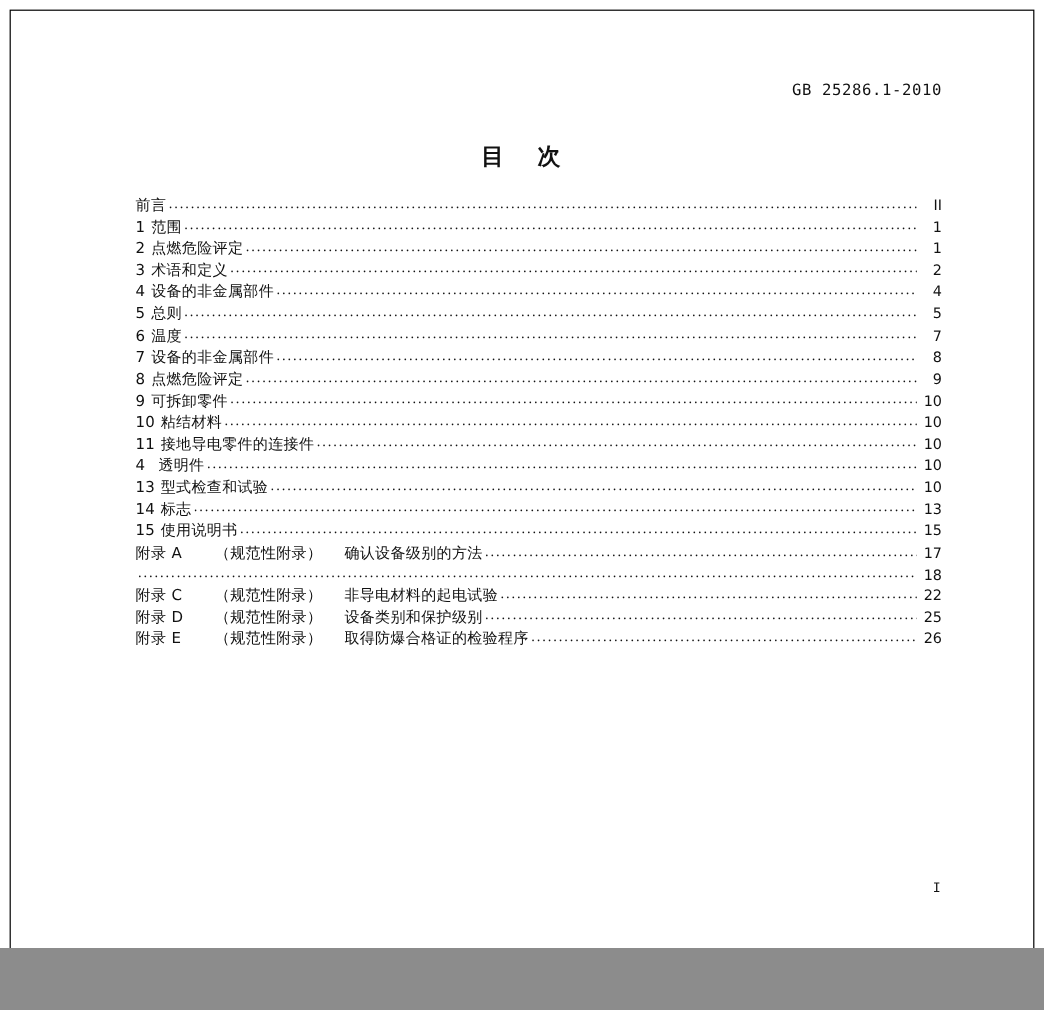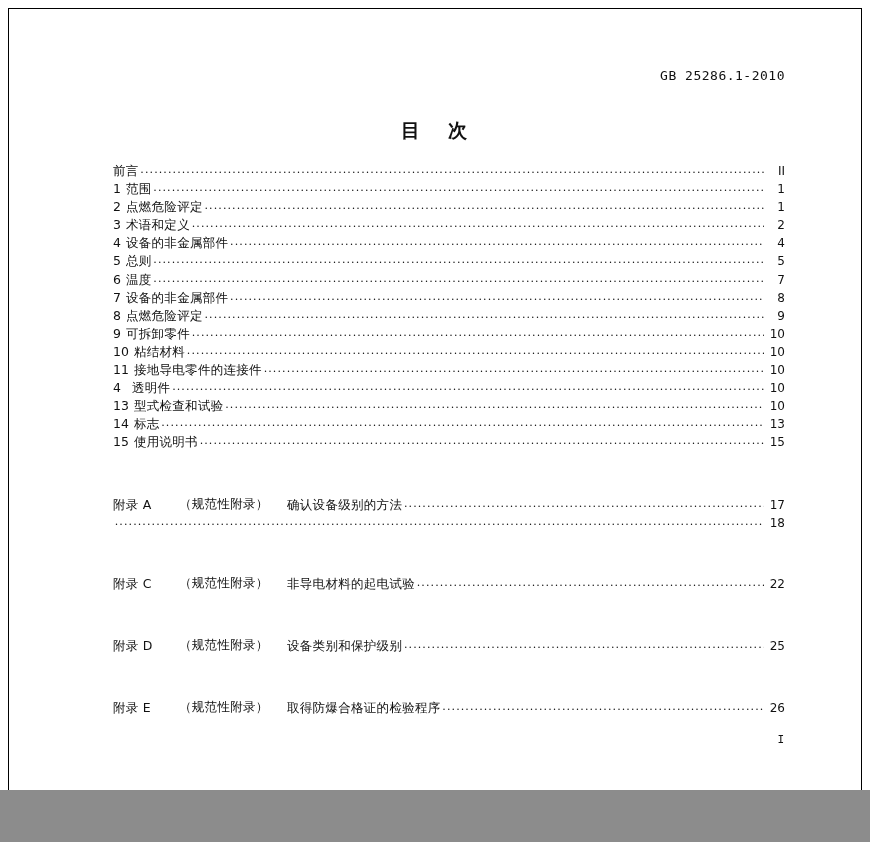--- a/index.html
+++ b/index.html
@@ -87,24 +87,23 @@
     font-family: "DejaVu Sans", sans-serif;
     font-size: 12.5px;
     letter-spacing: 0.3px;
   }
   .toc-annex-tag {
     font-family: "DejaVu Sans", sans-serif;
     font-size: 12.5px;
     letter-spacing: 0.3px;
     display: inline-block;
     width: 66px;
-    margin-top: 44px;
   }
   .toc-annex-kind {
-    font-family: Liberation Mono, monospace;
+    font-family: Liberation Sans, sans-serif;
     font-size: 12.5px;
     letter-spacing: 0.3px;
     display: inline-block;
     width: 108px;
   }
   .toc-dots {
     flex: 1 1 auto;
     overflow: hidden;
     margin: 0 3px 0 2px;
     position: relative;

